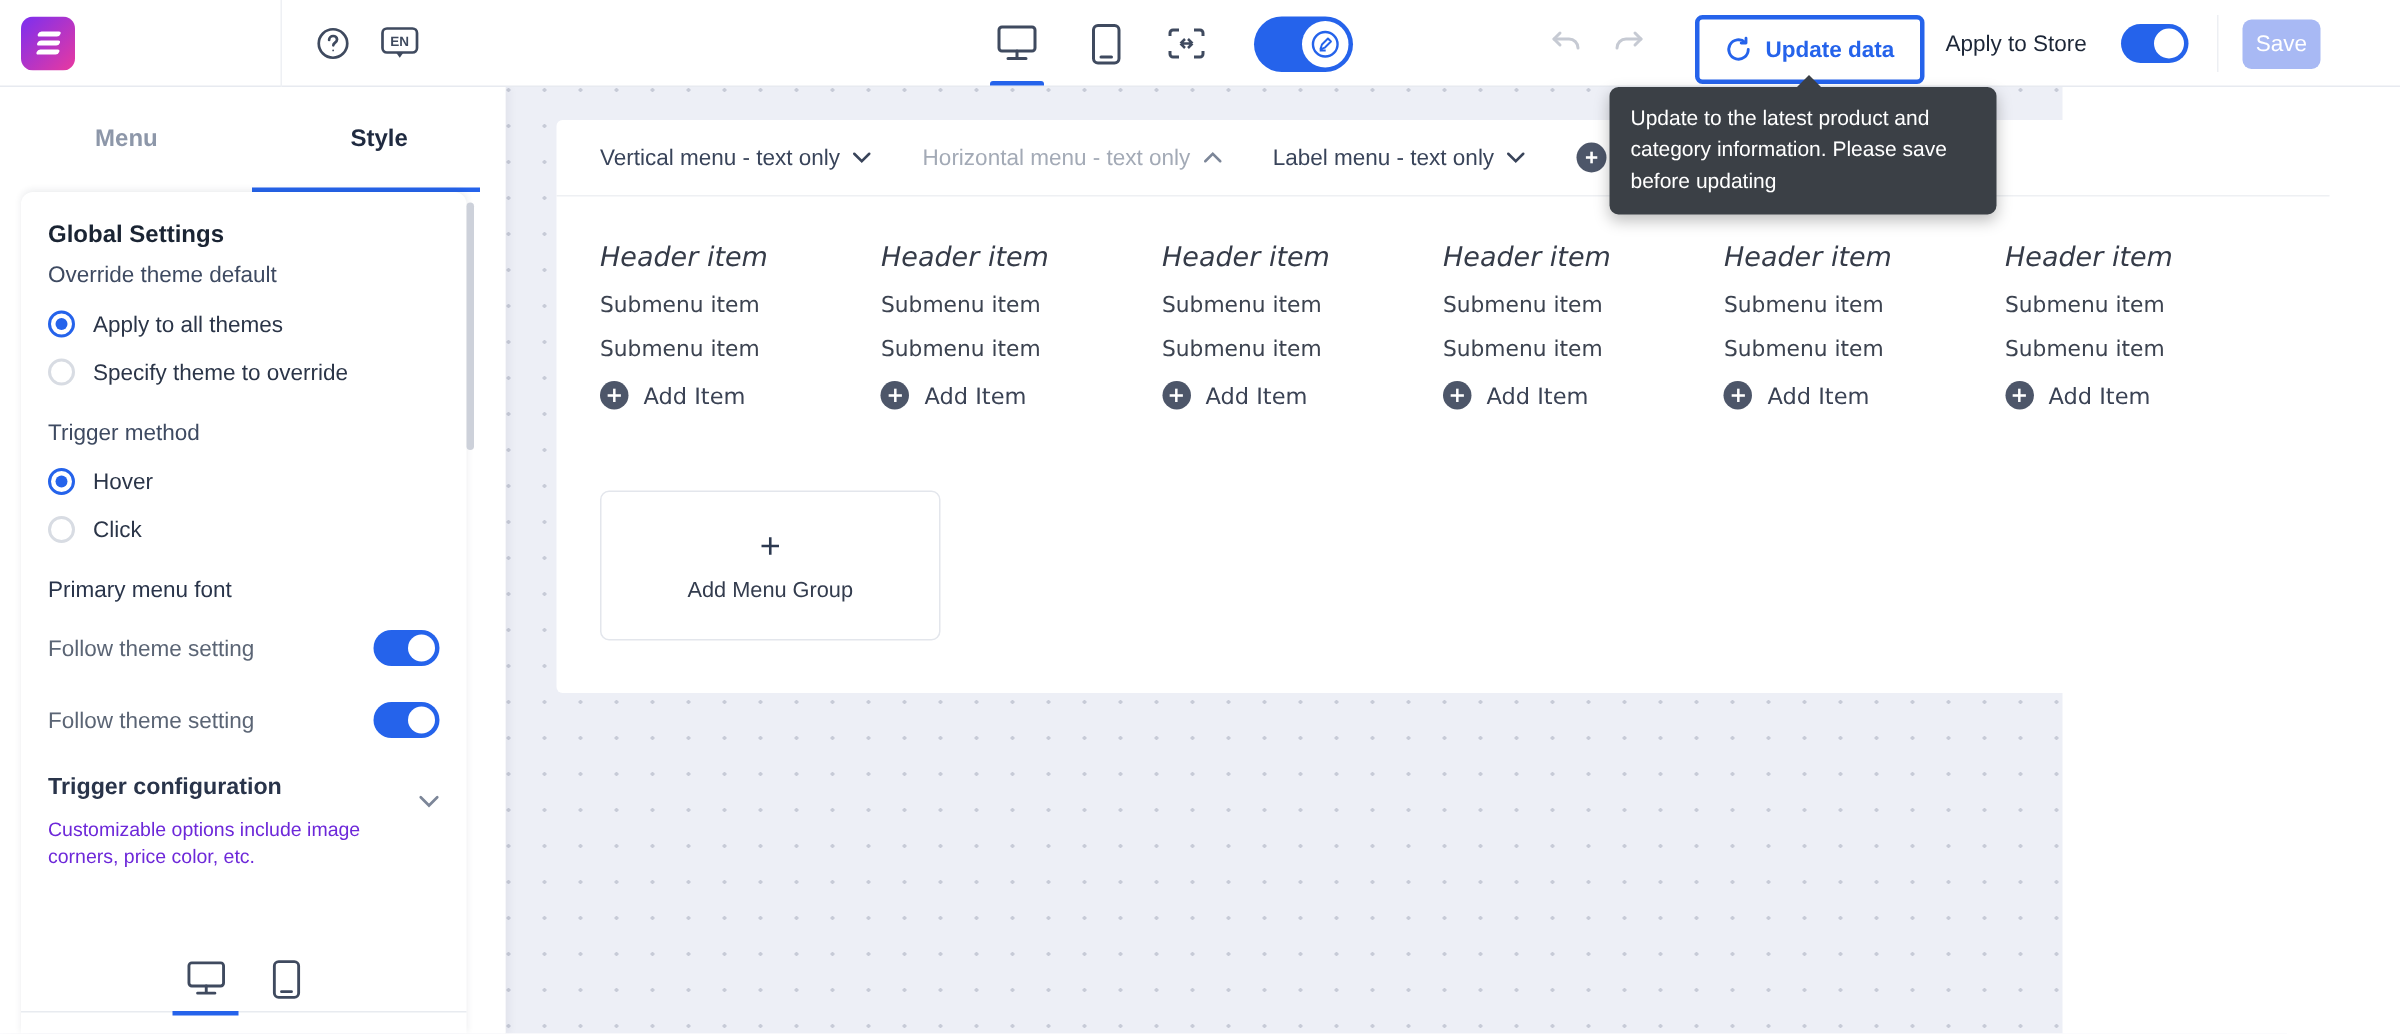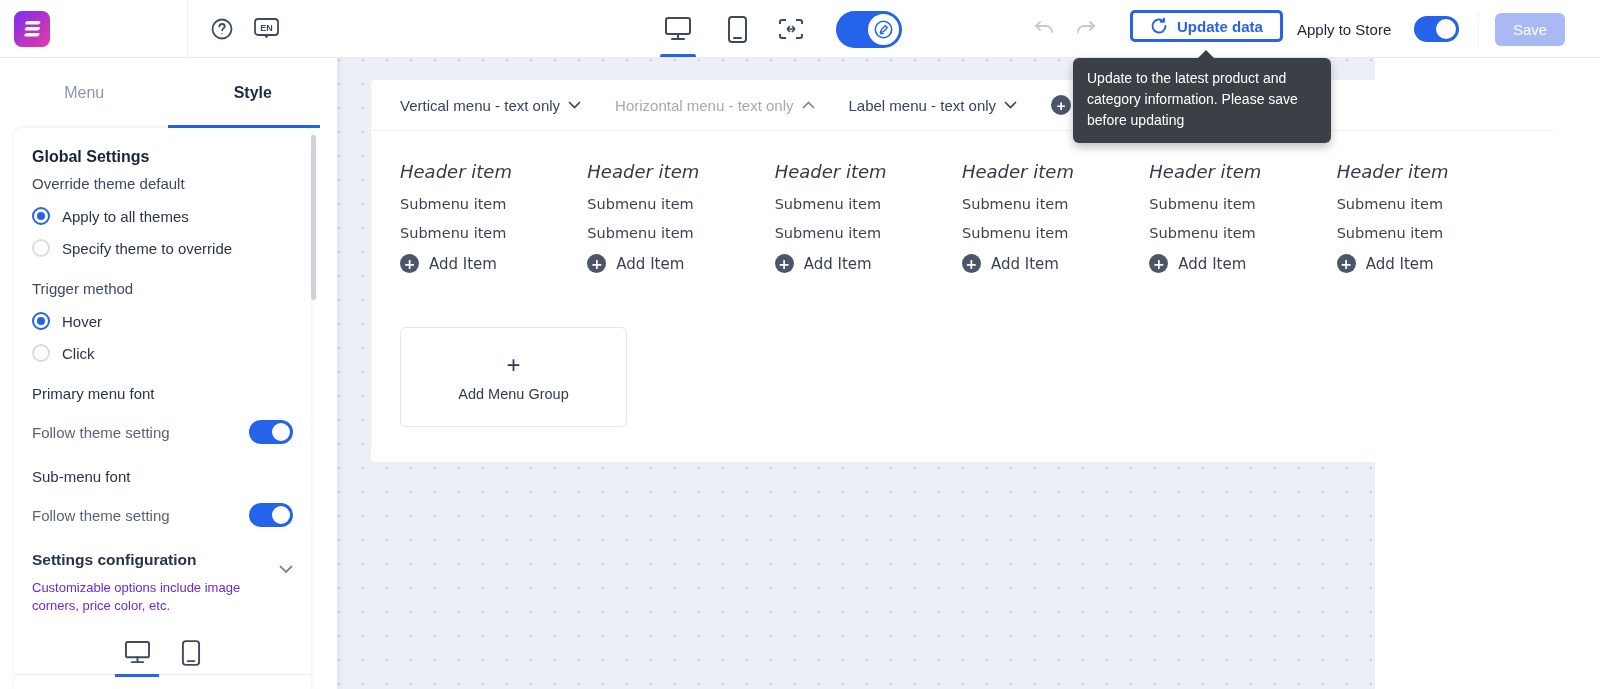--- a/index.html
+++ b/index.html
@@ -15,34 +15,34 @@
   .help-btn { left:208px; top:16px; width:28px; height:26px; }
   .lang-btn { left:251px; top:15px; width:30px; height:28px; }
   .dev-desktop { left:662px; top:15px; width:32px; height:28px; }
   .dev-mobile  { left:724px; top:14px; width:26px; height:30px; }
   .dev-full    { left:776px; top:16px; width:30px; height:26px; }
   .dev-underline { position:absolute; left:660px; bottom:0; width:36px; height:3px; background:#2563eb; border-radius:2px 2px 0 0; }
   .edit-toggle { position:absolute; left:836px; top:11px; width:66px; height:37px; background:#2563eb; border-radius:19px; display:flex; align-items:center; justify-content:flex-end; padding-right:3px; cursor:pointer; }
   .edit-knob { width:31px; height:31px; background:#fff; border-radius:50%; display:flex; align-items:center; justify-content:center; }
   .undo-btn { left:1032px; top:18px; width:24px; height:22px; }
   .redo-btn { left:1074px; top:18px; width:24px; height:22px; }
-  .update-btn { position:absolute; left:1130px; top:10px; height:32px; padding:0 17px; background:#fff; border:3px solid #2563eb; border-radius:5px; display:flex; align-items:center; gap:9px; color:#2563eb; font-size:15px; font-weight:700; cursor:pointer; }
+  .update-btn { position:absolute; left:1130px; top:10px; height:46px; padding:0 17px; background:#fff; border:3px solid #2563eb; border-radius:5px; display:flex; align-items:center; gap:9px; color:#2563eb; font-size:15px; font-weight:700; cursor:pointer; }
   .apply-label { position:absolute; left:1297px; top:0; height:58px; display:flex; align-items:center; font-size:15px; color:#1c2637; }
   .switch { background:#2563eb; border-radius:13px; position:relative; cursor:pointer; }
   .switch .knob { position:absolute; top:3px; background:#fff; border-radius:50%; }
   .store-switch { position:absolute; left:1414px; top:16px; width:45px; height:26px; }
   .store-switch .knob { right:3px; width:20px; height:20px; }
   .tb-sep2 { position:absolute; left:1478px; top:10px; width:1px; height:38px; background:#edeff3; }
-  .save-btn { position:absolute; left:1495px; top:13px; width:70px; height:33px; background:#a8b9f4; border:none; border-radius:6px; color:#fff; font-size:15px; font-weight:500; cursor:default; }
+  .save-btn { position:absolute; left:1495px; top:13px; width:52px; height:33px; background:#a8b9f4; border:none; border-radius:6px; color:#fff; font-size:15px; font-weight:500; cursor:default; }
 
   
   .sidebar { position:absolute; top:58px; left:0; width:337px; height:631px; background:#fff; z-index:10; box-shadow:2px 0 6px rgba(30,40,70,0.06); }
   .side-tabs { position:relative; height:70px; display:flex; }
   .side-tab { flex:1; display:flex; align-items:center; justify-content:center; font-size:16px; cursor:pointer; }
-  .side-tab.inactive { color:#8d97a9; font-weight:400; }
+  .side-tab.inactive { color:#8d97a9; font-weight:700; }
   .side-tab.active { color:#1f2a40; font-weight:600; }
   .side-tab-underline { position:absolute; left:168px; bottom:0; width:152px; height:3px; background:#2563eb; }
   .side-card { position:absolute; top:70px; left:14px; width:297px; height:561px; background:#fff; border-radius:8px 8px 0 0; box-shadow:0 -1px 5px rgba(30,40,70,0.09); padding:20px 18px 0 18px; }
   .gs-title { font-size:16px; font-weight:700; color:#1a2433; margin-bottom:9px; }
   .gs-label { font-size:15px; color:#3e4a61; margin-bottom:15px; }
   .radio-row { display:flex; align-items:center; gap:12px; margin-bottom:14px; cursor:pointer; }
   .radio { width:18px; height:18px; border-radius:50%; flex:none; position:relative; }
   .radio.checked { border:2px solid #2563eb; }
   .radio.checked::after { content:""; position:absolute; left:3px; top:3px; width:8px; height:8px; border-radius:50%; background:#2563eb; }
   .radio.unchecked { border:2px solid #d8dce3; }
@@ -220,31 +220,30 @@
 
       <div class="gs-section-gap"></div>
       <div class="font-label">Primary menu font</div>
       <div class="toggle-row">
         <span class="toggle-row-label">Follow theme setting</span>
         <div class="switch small-switch">
             <div class="knob"></div>
           </div>
       </div>
 
-      <div class="font-label">Sub-menu font</div>
       <div class="toggle-row">
         <span class="toggle-row-label">Follow theme setting</span>
         <div class="switch small-switch">
             <div class="knob"></div>
           </div>
       </div>
 
       <div class="adv-header">
         <div>
-          <div class="adv-title">Settings configuration</div>
+          <div class="adv-title">Trigger configuration</div>
           <div class="adv-desc">Customizable options include image corners, price color, etc.</div>
         </div>
         <div class="adv-chevron">
           <svg width="14" height="9" viewBox="0 0 14 9" fill="none" stroke="#7c8698" stroke-width="1.8" stroke-linecap="round">
               <path d="M1.5 1.5 L7 7 L12.5 1.5"></path>
             </svg>
         </div>
       </div>
 
       <div class="side-devices">

